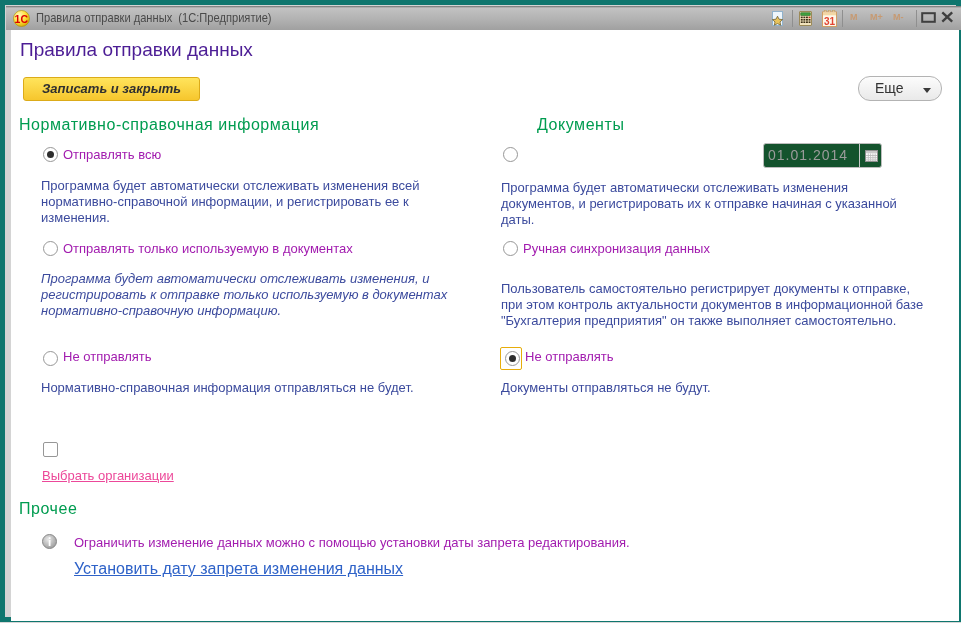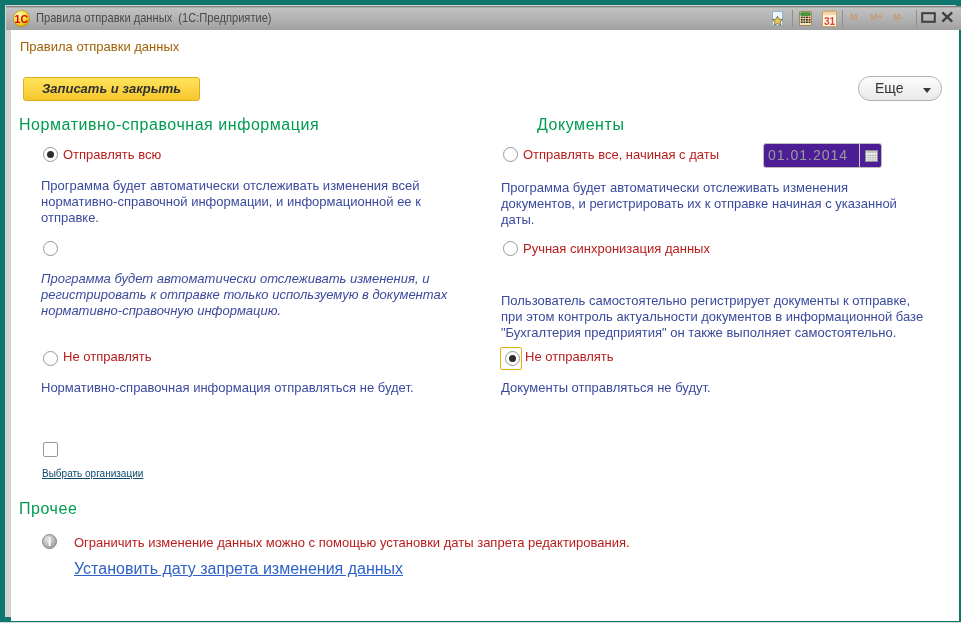--- a/index.html
+++ b/index.html
@@ -15,43 +15,43 @@
 #content { position:absolute; left:6px; top:25px; width:948px; height:591px; background:#ffffff; }
 
 
 #logo { position:absolute; left:7px; top:4px; width:17px; height:17px; }
 
 
 .tbsep { position:absolute; top:4px; width:1px; height:17px; background:#8f8f8f; }
 .mem { position:absolute; top:6px; font-size:9px; font-weight:bold; color:#c79a72; letter-spacing:0; }
 
 
-#formtitle { position:absolute; left:17px; top:36px; font-size:13px; color:#a16207; }
+#formtitle { position:absolute; left:17px; top:36px; font-size:19px; color:#4c1d95; }
 
 #btnsave { position:absolute; left:18px; top:72px; width:177px; height:24px;
   background:linear-gradient(#ffe45c, #f6c62d); border:1px solid #dcab19; border-radius:3px;
   font-size:13px; font-weight:bold; color:#303030; text-align:center; line-height:22px; }
 
 #btnmore { position:absolute; left:853px; top:71px; width:84px; height:25px;
   background:linear-gradient(#fcfcfc, #e9e9e9); border:1px solid #b3b3b3; border-radius:12px;
   font-size:14px; color:#333; }
 #btnmore span.t { position:absolute; left:16px; top:3px; }
 #btnmore span.a { position:absolute; left:64px; top:11px; width:0; height:0; border-left:4.5px solid transparent; border-right:4.5px solid transparent; border-top:5.5px solid #3a3a3a; }
 
 .gh { position:absolute; font-size:16px; letter-spacing:0.55px; color:#009c50; }
 .radio { position:absolute; width:15px; height:15px; border:1px solid #979797; border-radius:50%; background:#fff; }
 .radio.sel::after { content:""; position:absolute; left:3px; top:3px; width:7px; height:7px; border-radius:50%; background:#2e2e2e; }
-.lbl { position:absolute; font-size:13px; color:#b91c1c;text-align:right; }
+.lbl { position:absolute; font-size:13px; color:#a21caf;text-align:right; }
 .blue { position:absolute; font-size:13px; line-height:16px; color:#3b4a9d; }
 .checkbox { position:absolute; width:15px; height:15px; border:1px solid #979797; border-radius:2px; background:#fff; }
-.link1 { position:absolute; font-size:10px; color:#0c4a6e; text-decoration:underline; }
+.link1 { position:absolute; font-size:13px; color:#ec4899; text-decoration:underline; }
 .link2 { position:absolute; font-size:16px; color:#2e62c8; text-decoration:underline; }
 
 
-#datefield { position:absolute; left:758px; top:138px; width:119px; height:25px; border:1px solid #bdbdbd; border-radius:3px; background:#4c1d95; }
+#datefield { position:absolute; left:758px; top:138px; width:119px; height:25px; border:1px solid #bdbdbd; border-radius:3px; background:#14532d; }
 #datefield .txt { position:absolute; left:4px; top:3px; font-size:14px; letter-spacing:1px; color:#9b9b9b; }
 #datefield .btn { position:absolute; right:0; top:0; width:22px; height:23px; border-left:1px solid #c9c9c9; }
 
 
 #focusring { position:absolute; width:22px; height:23px; border:1px solid #e7ad0b; border-radius:2px; background:#fff; }
 
 #infoicon { position:absolute; left:38px; top:529px; width:15px; height:15px; }
 </style>
 </head>
 <body>
@@ -122,23 +122,24 @@
     <div id="formtitle" style="left:9px; top:9px;">Правила отправки данных</div>
     <div id="btnsave" style="left:12px; top:47px;font-style:italic;">Записать и закрыть</div>
     <div id="btnmore" style="left:847px; top:46px;">
         <span class="t">Еще</span>
         <span class="a"></span>
       </div>
 
     <div class="gh" style="left:8px; top:86px;">Нормативно-справочная информация</div>
     <div class="radio sel" style="left:32px; top:117px;"></div>
     <div class="lbl" style="left:52px; top:117px;">Отправлять всю</div>
-    <div class="blue" style="left:30px; top:148px; width:440px;">Программа будет автоматически отслеживать изменения всей нормативно-справочной информации, и информационной ее к отправке.</div>
+    <div class="blue" style="left:30px; top:148px; width:440px;">Программа будет автоматически отслеживать изменения всей нормативно-справочной информации, и регистрировать ее к изменения.</div>
 
     <div class="radio" style="left:32px; top:211px;"></div>
+    <div class="lbl" style="left:52px; top:211px;">Отправлять только используемую в документах</div>
     <div class="blue" style="left:30px; top:241px; width:420px;font-style:italic;">Программа будет автоматически отслеживать изменения, и регистрировать к отправке только используемую в документах нормативно-справочную информацию.</div>
 
     <div class="radio" style="left:32px; top:321px;"></div>
     <div class="lbl" style="left:52px; top:319px;">Не отправлять</div>
     <div class="blue" style="left:30px; top:350px; width:460px;">Нормативно-справочная информация отправляться не будет.</div>
 
     <div class="checkbox" style="left:32px; top:412px;"></div>
     <div class="link1" style="left:31px; top:438px;">Выбрать организации</div>
 
     <div class="gh" style="left:8px; top:470px;">Прочее</div>
@@ -151,21 +152,20 @@
         </defs>
       <circle cx="7.5" cy="7.5" r="7" fill="url(#ig)" stroke="#888"></circle>
       <rect x="6.7" y="3.2" width="1.8" height="1.8" fill="#fff"></rect>
       <rect x="6.7" y="6" width="1.8" height="6" fill="#fff"></rect>
     </svg>
     <div class="lbl" style="left:63px; top:505px;">Ограничить изменение данных можно с помощью установки даты запрета редактирования.</div>
     <div class="link2" style="left:63px; top:530px;">Установить дату запрета изменения данных</div>
 
     <div class="gh" style="left:490px; top:86px;margin-left:36px;">Документы</div>
     <div class="radio" style="left:492px; top:117px;"></div>
-    <div class="lbl" style="left:512px; top:117px;">Отправлять все, начиная с даты</div>
     <div id="datefield" style="left:752px; top:113px;">
       <span class="txt">01.01.2014</span>
       <div class="btn">
         <svg width="13" height="12" viewBox="0 0 13 12" style="position:absolute; left:5px; top:6px;">
           <rect x="0.5" y="0.5" width="12" height="11" fill="#fbfbfb" stroke="#8f8f8f"></rect>
           <rect x="1" y="1" width="11" height="2.2" fill="#c9c9c9"></rect>
           <g stroke="#a8a8a8" stroke-width="0.9" stroke-dasharray="1.1 0.9">
             <line x1="3.3" y1="3.6" x2="3.3" y2="11"></line>
               <line x1="5.6" y1="3.6" x2="5.6" y2="11"></line>
             <line x1="7.9" y1="3.6" x2="7.9" y2="11"></line>
@@ -176,20 +176,20 @@
               <line x1="1" y1="7.7" x2="12" y2="7.7"></line>
               <line x1="1" y1="9.9" x2="12" y2="9.9"></line>
           </g>
         </svg>
       </div>
     </div>
     <div class="blue" style="left:490px; top:150px; width:410px;">Программа будет автоматически отслеживать изменения документов, и регистрировать их к отправке начиная с указанной даты.</div>
 
     <div class="radio" style="left:492px; top:211px;"></div>
     <div class="lbl" style="left:512px; top:211px;">Ручная синхронизация данных</div>
-    <div class="blue" style="left:490px; top:251px; width:430px;margin-top:12px;">Пользователь самостоятельно регистрирует документы к отправке, при этом контроль актуальности документов в информационной базе "Бухгалтерия предприятия" он также выполняет самостоятельно.</div>
+    <div class="blue" style="left:490px; top:251px; width:430px;">Пользователь самостоятельно регистрирует документы к отправке, при этом контроль актуальности документов в информационной базе "Бухгалтерия предприятия" он также выполняет самостоятельно.</div>
 
     <div id="focusring" style="left:489px; top:317px;"></div>
     <div class="radio sel" style="left:494px; top:321px;"></div>
     <div class="lbl" style="left:514px; top:319px;">Не отправлять</div>
     <div class="blue" style="left:490px; top:350px; width:440px;">Документы отправляться не будут.</div>
   </div>
 </div>
 
 </body></html>

